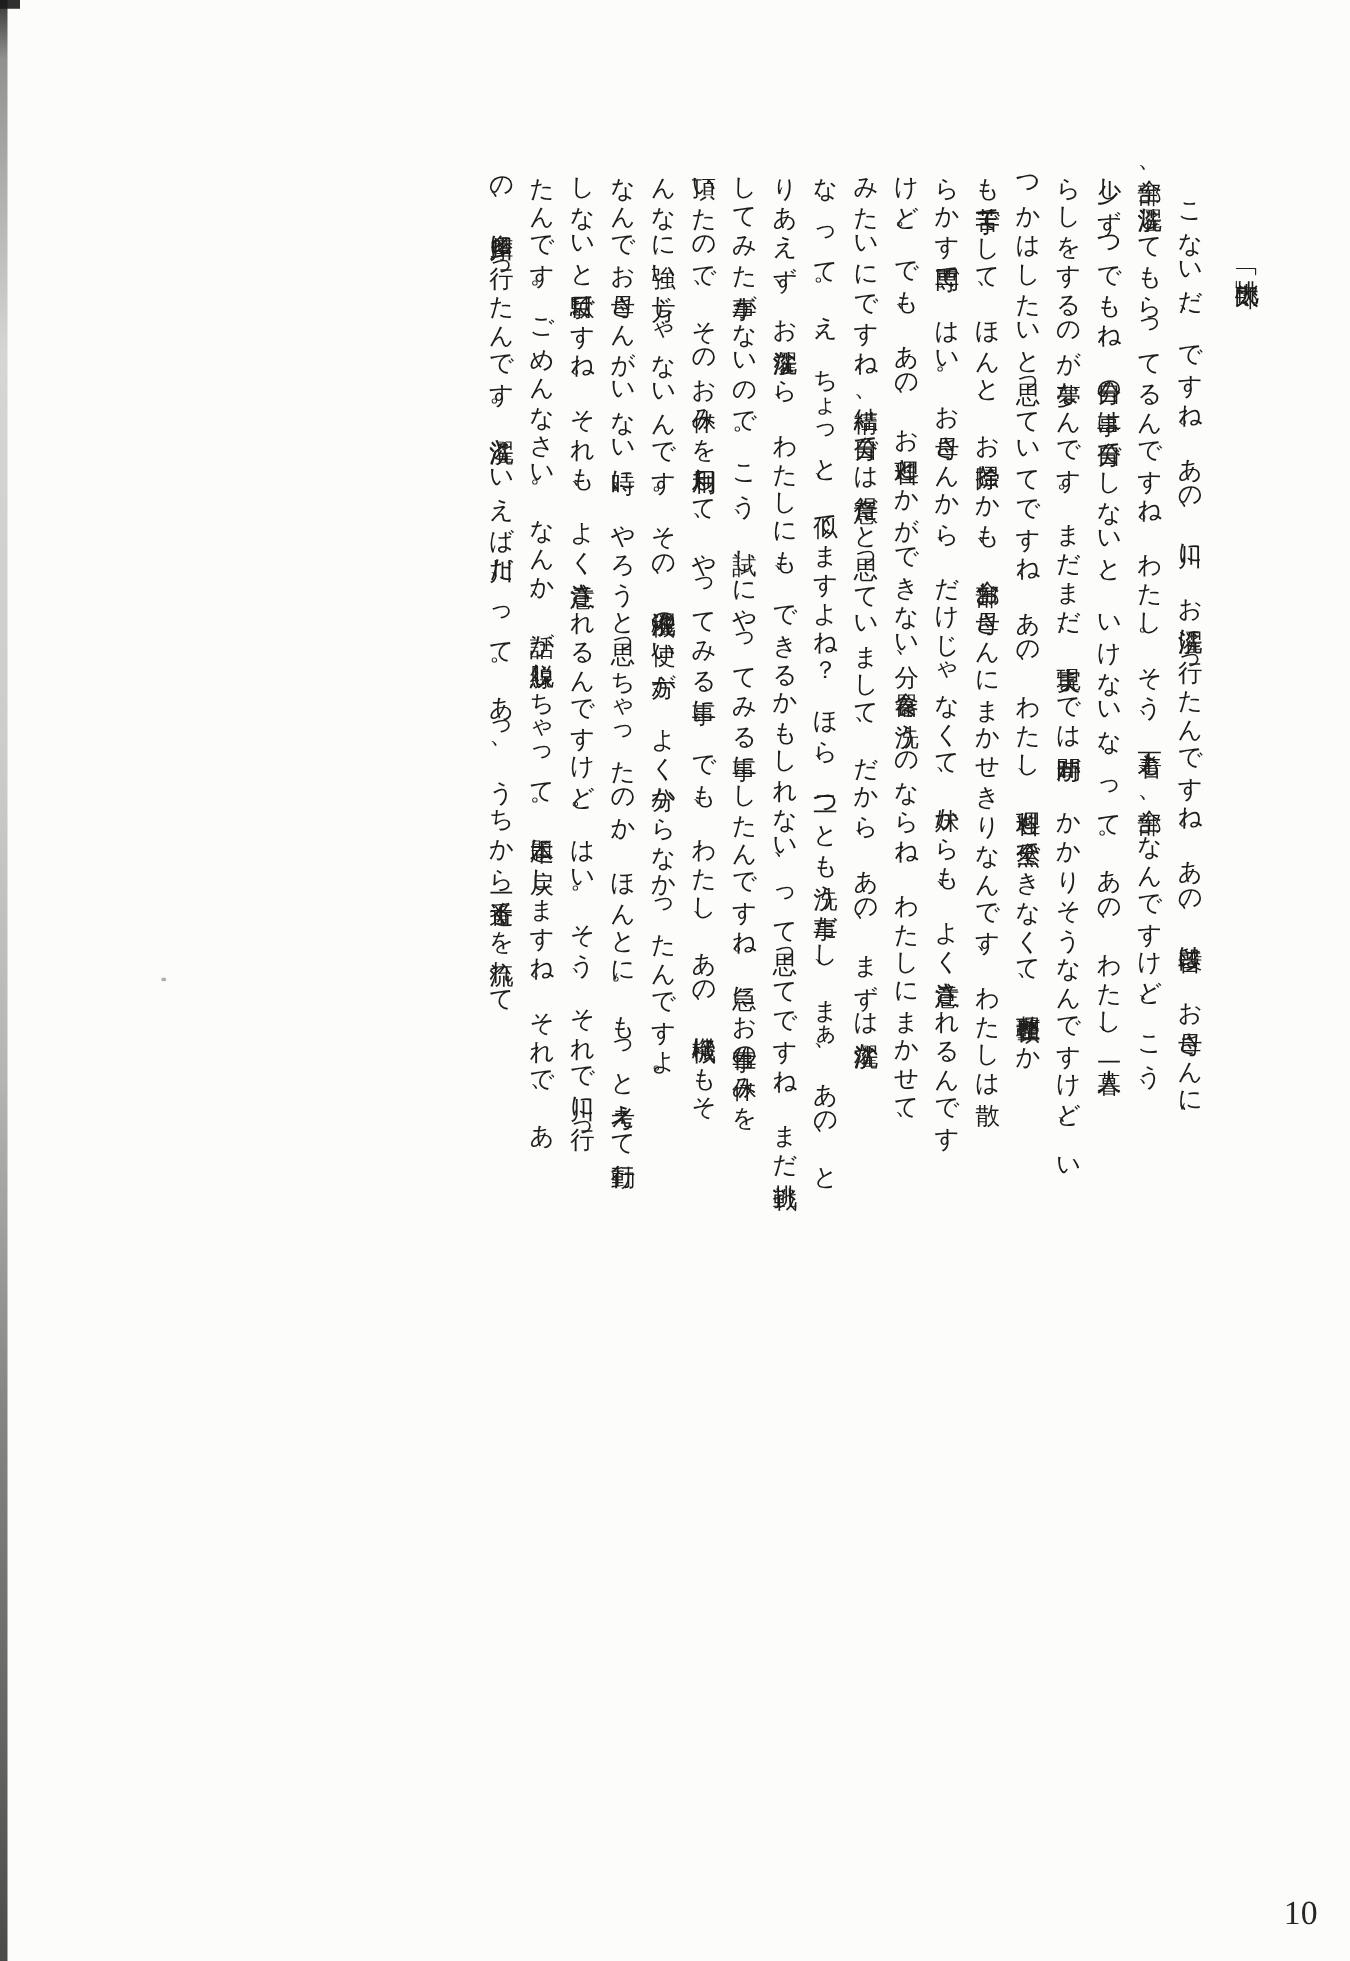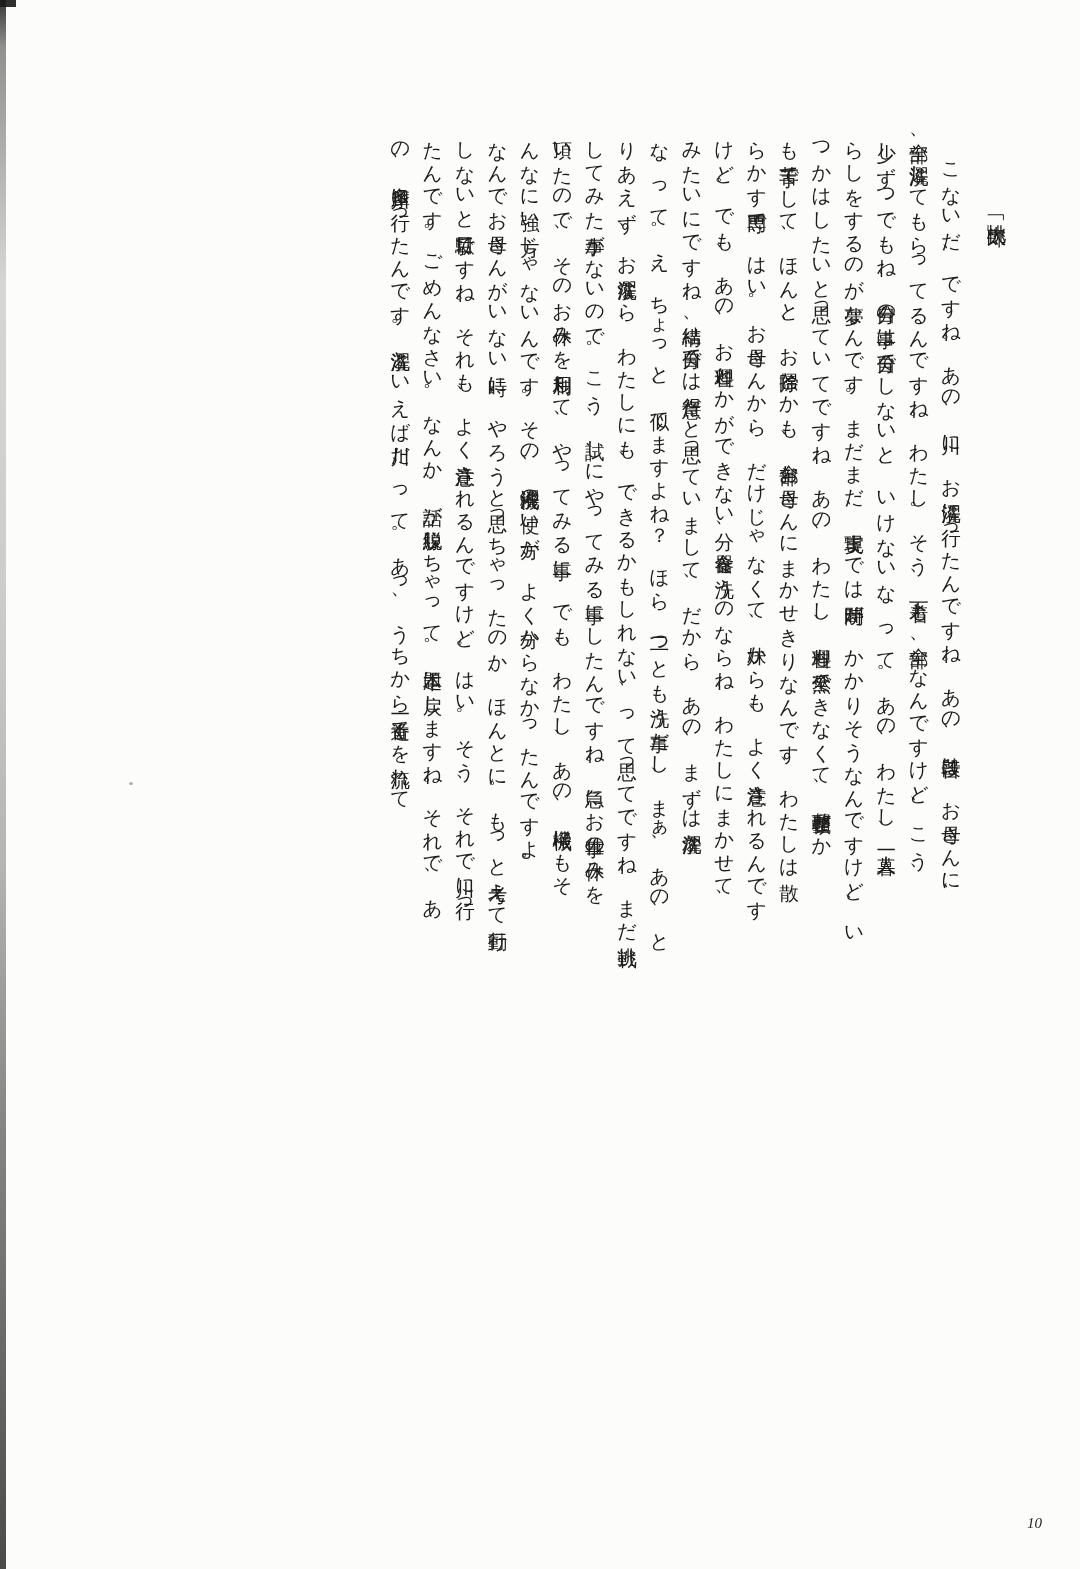--- a/index.html
+++ b/index.html
@@ -71,23 +71,22 @@
     white-space: nowrap;
   }
   .col.indent {
     text-indent: 20.5px;
   }
   .page-number {
     position: absolute;
     left: 1027px;
     top: 1515px;
     color: #262624;
-    font-size: 15px;
+    font-size: 27px;
     font-family: "Liberation Serif", "DejaVu Serif", serif;
-    font-style: italic;
   }
 </style>
 </head>
 <body>
 
 <div class="page">
   <div class="scan-edge"></div>
   <div class="scan-corner"></div>
   <div class="speck"></div>
 

